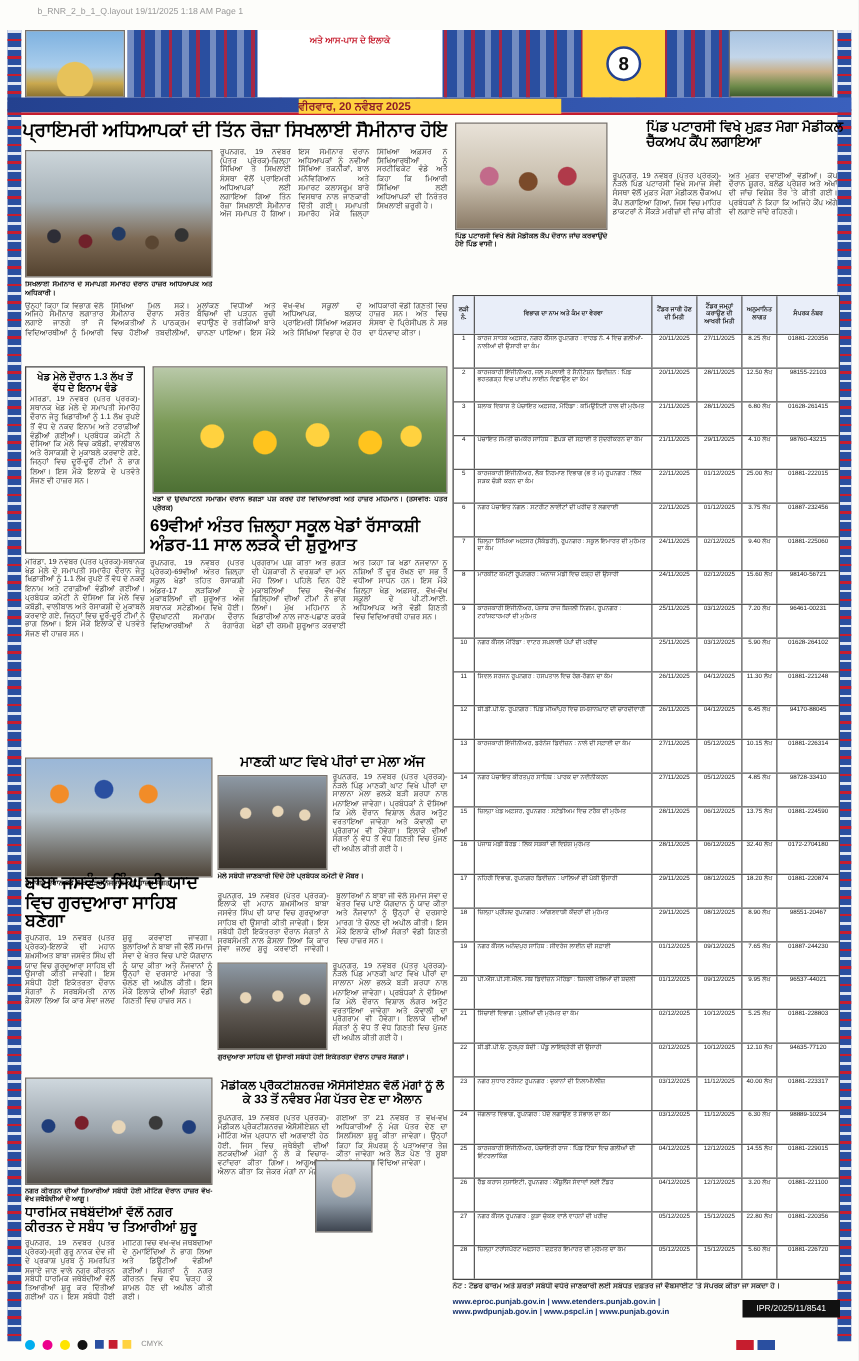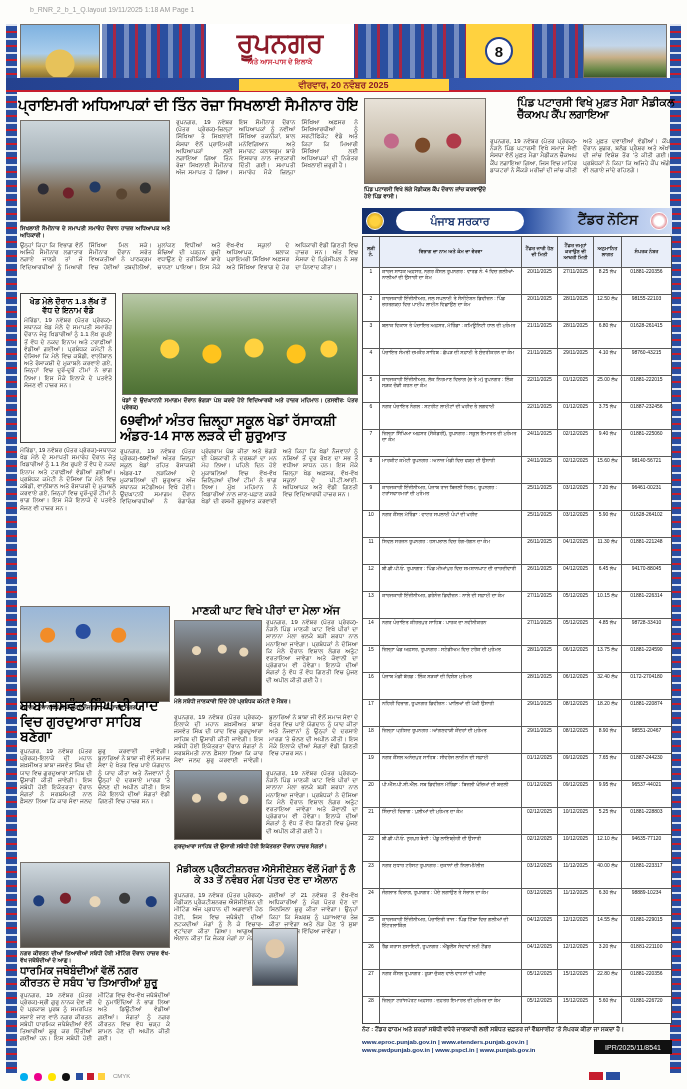--- a/index.html
+++ b/index.html
@@ -86,31 +86,30 @@
 
   <div class="abs" style="left:30px;top:6px;font-size:7px;color:#9a9a9a">b_RNR_2_b_1_Q.layout  19/11/2025  1:18 AM  Page 1</div>
 
   <div class="abs vborder" style="left:6px;top:24px;bottom:16px"></div>
   <div class="abs vborder" style="right:6px;top:24px;bottom:16px"></div>
 
   <div class="abs" style="left:6px;right:6px;top:24px;height:54px">
     <div class="abs mastband" style="left:96px;right:96px;top:0;height:54px"></div>
     <div class="abs photo ph-temple" style="left:14px;top:0;width:80px;height:54px"></div>
     <div class="abs" style="left:200px;top:0;width:148px;height:54px;background:#fff;text-align:center;padding-top:4px">
-      <div style="font-size:27px;font-weight:bold;color:#8c1a28;line-height:30px">ਰੂਪਨਗਰ</div>
       <div style="font-size:7px;font-weight:bold;color:#c61d2e">ਅਤੇ ਆਸ-ਪਾਸ ਦੇ ਇਲਾਕੇ</div>
     </div>
     <div class="abs" style="left:460px;top:0;width:66px;height:54px;background:#ffd23f;display:flex;align-items:center;justify-content:center">
       <span style="width:28px;height:28px;border-radius:50%;background:#fff;border:2px solid #24418f;display:inline-flex;align-items:center;justify-content:center;font-size:15px;font-weight:bold;color:#111">8</span>
     </div>
     <div class="abs photo ph-fort" style="right:14px;top:0;width:84px;height:54px"></div>
   </div>
 
   <div class="abs" style="left:6px;right:6px;top:78px;height:14px;background:linear-gradient(90deg,#24418f,#3a60bd);border-bottom:2px solid #c61d2e">
-    <div class="abs" style="left:50%;top:1px;transform:translateX(-50%);width:210px;height:12px;background:#ffd23f;display:flex;align-items:center;justify-content:center">
+    <div class="abs" style="left:50%;top:1px;transform:translateX(-50%);width:210px;height:12px;background:#ffd23f;display:flex;align-items:center;">
       <span style="font-size:9px;font-weight:bold;color:#8c1a28">ਵੀਰਵਾਰ, 20 ਨਵੰਬਰ 2025</span>
     </div>
   </div>
 
   <div class="abs hl" style="left:18px;top:97px;width:340px;height:20px;font-size:15px;white-space:nowrap">ਪ੍ਰਾਇਮਰੀ ਅਧਿਆਪਕਾਂ ਦੀ ਤਿੰਨ ਰੋਜ਼ਾ ਸਿਖਲਾਈ ਸੈਮੀਨਾਰ ਹੋਇਆ ਸਮਾਪਤ</div>
   <div class="abs photo ph-seminar" style="left:20px;top:120px;width:150px;height:102px"></div>
   <div class="abs bodytext cols3" style="left:176px;top:119px;width:182px;height:104px">ਰੂਪਨਗਰ, 19 ਨਵੰਬਰ (ਪੱਤਰ ਪ੍ਰੇਰਕ)-ਜ਼ਿਲ੍ਹਾ ਸਿੱਖਿਆ ਤੇ ਸਿਖਲਾਈ ਸੰਸਥਾ ਵੱਲੋਂ ਪ੍ਰਾਇਮਰੀ ਅਧਿਆਪਕਾਂ ਲਈ ਲਗਾਇਆ ਗਿਆ ਤਿੰਨ ਰੋਜ਼ਾ ਸਿਖਲਾਈ ਸੈਮੀਨਾਰ ਅੱਜ ਸਮਾਪਤ ਹੋ ਗਿਆ। ਇਸ ਸੈਮੀਨਾਰ ਦੌਰਾਨ ਅਧਿਆਪਕਾਂ ਨੂੰ ਨਵੀਆਂ ਸਿੱਖਿਆ ਤਕਨੀਕਾਂ, ਬਾਲ ਮਨੋਵਿਗਿਆਨ ਅਤੇ ਸਮਾਰਟ ਕਲਾਸਰੂਮ ਬਾਰੇ ਵਿਸਥਾਰ ਨਾਲ ਜਾਣਕਾਰੀ ਦਿੱਤੀ ਗਈ। ਸਮਾਪਤੀ ਸਮਾਰੋਹ ਮੌਕੇ ਜ਼ਿਲ੍ਹਾ ਸਿੱਖਿਆ ਅਫ਼ਸਰ ਨੇ ਸਿਖਿਆਰਥੀਆਂ ਨੂੰ ਸਰਟੀਫਿਕੇਟ ਵੰਡੇ ਅਤੇ ਕਿਹਾ ਕਿ ਮਿਆਰੀ ਸਿੱਖਿਆ ਲਈ ਅਧਿਆਪਕਾਂ ਦੀ ਨਿਰੰਤਰ ਸਿਖਲਾਈ ਜ਼ਰੂਰੀ ਹੈ।</div>
   <div class="abs cap" style="left:20px;top:225px;width:150px;height:14px">ਸਿਖਲਾਈ ਸੈਮੀਨਾਰ ਦੇ ਸਮਾਪਤੀ ਸਮਾਰੋਹ ਦੌਰਾਨ ਹਾਜ਼ਰ ਅਧਿਆਪਕ ਅਤੇ ਅਧਿਕਾਰੀ।</div>
   <div class="abs bodytext cols5" style="left:20px;top:242px;width:338px;height:46px">ਉਨ੍ਹਾਂ ਕਿਹਾ ਕਿ ਵਿਭਾਗ ਵੱਲੋਂ ਅਜਿਹੇ ਸੈਮੀਨਾਰ ਲਗਾਤਾਰ ਲਗਾਏ ਜਾਣਗੇ ਤਾਂ ਜੋ ਵਿਦਿਆਰਥੀਆਂ ਨੂੰ ਮਿਆਰੀ ਸਿੱਖਿਆ ਮਿਲ ਸਕੇ। ਸੈਮੀਨਾਰ ਦੌਰਾਨ ਸਰੋਤ ਵਿਅਕਤੀਆਂ ਨੇ ਪਾਠਕ੍ਰਮ ਵਿਚ ਹੋਈਆਂ ਤਬਦੀਲੀਆਂ, ਮੁਲਾਂਕਣ ਵਿਧੀਆਂ ਅਤੇ ਬੱਚਿਆਂ ਦੀ ਪੜ੍ਹਨ ਰੁਚੀ ਵਧਾਉਣ ਦੇ ਤਰੀਕਿਆਂ ਬਾਰੇ ਚਾਨਣਾ ਪਾਇਆ। ਇਸ ਮੌਕੇ ਵੱਖ-ਵੱਖ ਸਕੂਲਾਂ ਦੇ ਅਧਿਆਪਕ, ਬਲਾਕ ਪ੍ਰਾਇਮਰੀ ਸਿੱਖਿਆ ਅਫ਼ਸਰ ਅਤੇ ਸਿੱਖਿਆ ਵਿਭਾਗ ਦੇ ਹੋਰ ਅਧਿਕਾਰੀ ਵੱਡੀ ਗਿਣਤੀ ਵਿਚ ਹਾਜ਼ਰ ਸਨ। ਅੰਤ ਵਿਚ ਸੰਸਥਾ ਦੇ ਪ੍ਰਿੰਸੀਪਲ ਨੇ ਸਭ ਦਾ ਧੰਨਵਾਦ ਕੀਤਾ।</div>
 
@@ -118,21 +117,21 @@
     <div class="hl" style="font-size:8px;line-height:9px;text-align:center;margin-bottom:2px">ਖੇਡ ਮੇਲੇ ਦੌਰਾਨ 1.3 ਲੱਖ ਤੋਂ ਵੱਧ ਦੇ ਇਨਾਮ ਵੰਡੇ</div>
     <div class="bodytext" style="height:118px">ਮੋਰਿੰਡਾ, 19 ਨਵੰਬਰ (ਪੱਤਰ ਪ੍ਰੇਰਕ)-ਸਥਾਨਕ ਖੇਡ ਮੇਲੇ ਦੇ ਸਮਾਪਤੀ ਸਮਾਰੋਹ ਦੌਰਾਨ ਜੇਤੂ ਖਿਡਾਰੀਆਂ ਨੂੰ 1.1 ਲੱਖ ਰੁਪਏ ਤੋਂ ਵੱਧ ਦੇ ਨਕਦ ਇਨਾਮ ਅਤੇ ਟਰਾਫ਼ੀਆਂ ਵੰਡੀਆਂ ਗਈਆਂ। ਪ੍ਰਬੰਧਕ ਕਮੇਟੀ ਨੇ ਦੱਸਿਆ ਕਿ ਮੇਲੇ ਵਿਚ ਕਬੱਡੀ, ਵਾਲੀਬਾਲ ਅਤੇ ਰੱਸਾਕਸ਼ੀ ਦੇ ਮੁਕਾਬਲੇ ਕਰਵਾਏ ਗਏ, ਜਿਨ੍ਹਾਂ ਵਿਚ ਦੂਰੋਂ-ਦੂਰੋਂ ਟੀਮਾਂ ਨੇ ਭਾਗ ਲਿਆ। ਇਸ ਮੌਕੇ ਇਲਾਕੇ ਦੇ ਪਤਵੰਤੇ ਸੱਜਣ ਵੀ ਹਾਜ਼ਰ ਸਨ।</div>
   </div>
   <div class="abs bodytext" style="left:20px;top:447px;width:96px;height:154px">ਮੋਰਿੰਡਾ, 19 ਨਵੰਬਰ (ਪੱਤਰ ਪ੍ਰੇਰਕ)-ਸਥਾਨਕ ਖੇਡ ਮੇਲੇ ਦੇ ਸਮਾਪਤੀ ਸਮਾਰੋਹ ਦੌਰਾਨ ਜੇਤੂ ਖਿਡਾਰੀਆਂ ਨੂੰ 1.1 ਲੱਖ ਰੁਪਏ ਤੋਂ ਵੱਧ ਦੇ ਨਕਦ ਇਨਾਮ ਅਤੇ ਟਰਾਫ਼ੀਆਂ ਵੰਡੀਆਂ ਗਈਆਂ। ਪ੍ਰਬੰਧਕ ਕਮੇਟੀ ਨੇ ਦੱਸਿਆ ਕਿ ਮੇਲੇ ਵਿਚ ਕਬੱਡੀ, ਵਾਲੀਬਾਲ ਅਤੇ ਰੱਸਾਕਸ਼ੀ ਦੇ ਮੁਕਾਬਲੇ ਕਰਵਾਏ ਗਏ, ਜਿਨ੍ਹਾਂ ਵਿਚ ਦੂਰੋਂ-ਦੂਰੋਂ ਟੀਮਾਂ ਨੇ ਭਾਗ ਲਿਆ। ਇਸ ਮੌਕੇ ਇਲਾਕੇ ਦੇ ਪਤਵੰਤੇ ਸੱਜਣ ਵੀ ਹਾਜ਼ਰ ਸਨ।</div>
 
   <div class="abs photo ph-dancers" style="left:122px;top:293px;width:236px;height:102px"></div>
   <div class="abs cap" style="left:122px;top:397px;width:236px;height:13px">ਖੇਡਾਂ ਦੇ ਉਦਘਾਟਨੀ ਸਮਾਗਮ ਦੌਰਾਨ ਭੰਗੜਾ ਪੇਸ਼ ਕਰਦੇ ਹੋਏ ਵਿਦਿਆਰਥੀ ਅਤੇ ਹਾਜ਼ਰ ਮਹਿਮਾਨ। (ਤਸਵੀਰ: ਪੱਤਰ ਪ੍ਰੇਰਕ)</div>
 
   <div class="abs hl" style="left:120px;top:413px;width:238px;font-size:13.5px;text-align:left">
     <div>69ਵੀਆਂ ਅੰਤਰ ਜ਼ਿਲ੍ਹਾ ਸਕੂਲ ਖੇਡਾਂ ਰੱਸਾਕਸ਼ੀ</div>
-    <div>ਅੰਡਰ-14 ਸਾਲ ਲੜਕੇ ਦੀ ਸ਼ੁਰੂਆਤ</div>
+    <div>ਅੰਡਰ-11 ਸਾਲ ਲੜਕੇ ਦੀ ਸ਼ੁਰੂਆਤ</div>
   </div>
   <div class="abs bodytext cols3" style="left:120px;top:448px;width:238px;height:152px">ਰੂਪਨਗਰ, 19 ਨਵੰਬਰ (ਪੱਤਰ ਪ੍ਰੇਰਕ)-69ਵੀਆਂ ਅੰਤਰ ਜ਼ਿਲ੍ਹਾ ਸਕੂਲ ਖੇਡਾਂ ਤਹਿਤ ਰੱਸਾਕਸ਼ੀ ਅੰਡਰ-17 ਲੜਕਿਆਂ ਦੇ ਮੁਕਾਬਲਿਆਂ ਦੀ ਸ਼ੁਰੂਆਤ ਅੱਜ ਸਥਾਨਕ ਸਟੇਡੀਅਮ ਵਿਖੇ ਹੋਈ। ਉਦਘਾਟਨੀ ਸਮਾਗਮ ਦੌਰਾਨ ਵਿਦਿਆਰਥੀਆਂ ਨੇ ਰੰਗਾਰੰਗ ਪ੍ਰੋਗਰਾਮ ਪੇਸ਼ ਕੀਤਾ ਅਤੇ ਭੰਗੜੇ ਦੀ ਪੇਸ਼ਕਾਰੀ ਨੇ ਦਰਸ਼ਕਾਂ ਦਾ ਮਨ ਮੋਹ ਲਿਆ। ਪਹਿਲੇ ਦਿਨ ਹੋਏ ਮੁਕਾਬਲਿਆਂ ਵਿਚ ਵੱਖ-ਵੱਖ ਜ਼ਿਲ੍ਹਿਆਂ ਦੀਆਂ ਟੀਮਾਂ ਨੇ ਭਾਗ ਲਿਆ। ਮੁੱਖ ਮਹਿਮਾਨ ਨੇ ਖਿਡਾਰੀਆਂ ਨਾਲ ਜਾਣ-ਪਛਾਣ ਕਰਕੇ ਖੇਡਾਂ ਦੀ ਰਸਮੀ ਸ਼ੁਰੂਆਤ ਕਰਵਾਈ ਅਤੇ ਕਿਹਾ ਕਿ ਖੇਡਾਂ ਨੌਜਵਾਨਾਂ ਨੂੰ ਨਸ਼ਿਆਂ ਤੋਂ ਦੂਰ ਰੱਖਣ ਦਾ ਸਭ ਤੋਂ ਵਧੀਆ ਸਾਧਨ ਹਨ। ਇਸ ਮੌਕੇ ਜ਼ਿਲ੍ਹਾ ਖੇਡ ਅਫ਼ਸਰ, ਵੱਖ-ਵੱਖ ਸਕੂਲਾਂ ਦੇ ਪੀ.ਟੀ.ਆਈ. ਅਧਿਆਪਕ ਅਤੇ ਵੱਡੀ ਗਿਣਤੀ ਵਿਚ ਵਿਦਿਆਰਥੀ ਹਾਜ਼ਰ ਸਨ।</div>
 
   <div class="abs photo ph-flags" style="left:20px;top:606px;width:150px;height:96px"></div>
   <div class="abs cap" style="left:20px;top:704px;width:150px;height:14px">ਸਮਾਗਮ ਦੌਰਾਨ ਝੰਡੇ ਲੈ ਕੇ ਖੜ੍ਹੇ ਨੌਜਵਾਨ ਅਤੇ ਹਾਜ਼ਰ ਸੰਗਤਾਂ।</div>
 
   <div class="abs hl" style="left:174px;top:604px;width:184px;font-size:11px;text-align:center">ਮਾਣਕੀ ਘਾਟ ਵਿਖੇ ਪੀਰਾਂ ਦਾ ਮੇਲਾ ਅੱਜ</div>
   <div class="abs photo ph-sikh" style="left:174px;top:620px;width:88px;height:76px"></div>
   <div class="abs bodytext" style="left:266px;top:619px;width:92px;height:78px">ਰੂਪਨਗਰ, 19 ਨਵੰਬਰ (ਪੱਤਰ ਪ੍ਰੇਰਕ)-ਨੇੜਲੇ ਪਿੰਡ ਮਾਣਕੀ ਘਾਟ ਵਿਖੇ ਪੀਰਾਂ ਦਾ ਸਾਲਾਨਾ ਮੇਲਾ ਭਲਕੇ ਬੜੀ ਸ਼ਰਧਾ ਨਾਲ ਮਨਾਇਆ ਜਾਵੇਗਾ। ਪ੍ਰਬੰਧਕਾਂ ਨੇ ਦੱਸਿਆ ਕਿ ਮੇਲੇ ਦੌਰਾਨ ਵਿਸ਼ਾਲ ਲੰਗਰ ਅਤੁੱਟ ਵਰਤਾਇਆ ਜਾਵੇਗਾ ਅਤੇ ਕੱਵਾਲੀ ਦਾ ਪ੍ਰੋਗਰਾਮ ਵੀ ਹੋਵੇਗਾ। ਇਲਾਕੇ ਦੀਆਂ ਸੰਗਤਾਂ ਨੂੰ ਵੱਧ ਤੋਂ ਵੱਧ ਗਿਣਤੀ ਵਿਚ ਪੁੱਜਣ ਦੀ ਅਪੀਲ ਕੀਤੀ ਗਈ ਹੈ।</div>
   <div class="abs cap" style="left:174px;top:698px;width:184px;height:13px">ਮੇਲੇ ਸਬੰਧੀ ਜਾਣਕਾਰੀ ਦਿੰਦੇ ਹੋਏ ਪ੍ਰਬੰਧਕ ਕਮੇਟੀ ਦੇ ਮੈਂਬਰ।</div>
@@ -152,26 +151,20 @@
 
   <div class="abs hl" style="left:174px;top:864px;width:184px;font-size:9.5px;text-align:center">ਮੈਡੀਕਲ ਪ੍ਰੈਕਟੀਸ਼ਨਰਜ਼ ਐਸੋਸੀਏਸ਼ਨ ਵੱਲੋਂ ਮੰਗਾਂ ਨੂੰ ਲੈ ਕੇ 33 ਤੋਂ ਨਵੰਬਰ ਮੰਗ ਪੱਤਰ ਦੇਣ ਦਾ ਐਲਾਨ</div>
   <div class="abs bodytext cols2" style="left:174px;top:892px;width:184px;height:170px">ਰੂਪਨਗਰ, 19 ਨਵੰਬਰ (ਪੱਤਰ ਪ੍ਰੇਰਕ)-ਮੈਡੀਕਲ ਪ੍ਰੈਕਟੀਸ਼ਨਰਜ਼ ਐਸੋਸੀਏਸ਼ਨ ਦੀ ਮੀਟਿੰਗ ਅੱਜ ਪ੍ਰਧਾਨ ਦੀ ਅਗਵਾਈ ਹੇਠ ਹੋਈ, ਜਿਸ ਵਿਚ ਜਥੇਬੰਦੀ ਦੀਆਂ ਲਟਕਦੀਆਂ ਮੰਗਾਂ ਨੂੰ ਲੈ ਕੇ ਵਿਚਾਰ-ਵਟਾਂਦਰਾ ਕੀਤਾ ਗਿਆ। ਆਗੂਆਂ ਨੇ ਐਲਾਨ ਕੀਤਾ ਕਿ ਜੇਕਰ ਮੰਗਾਂ ਨਾ ਮੰਨੀਆਂ ਗਈਆਂ ਤਾਂ 21 ਨਵੰਬਰ ਤੋਂ ਵੱਖ-ਵੱਖ ਅਧਿਕਾਰੀਆਂ ਨੂੰ ਮੰਗ ਪੱਤਰ ਦੇਣ ਦਾ ਸਿਲਸਿਲਾ ਸ਼ੁਰੂ ਕੀਤਾ ਜਾਵੇਗਾ। ਉਨ੍ਹਾਂ ਕਿਹਾ ਕਿ ਸੰਘਰਸ਼ ਨੂੰ ਪੜਾਅਵਾਰ ਤੇਜ਼ ਕੀਤਾ ਜਾਵੇਗਾ ਅਤੇ ਲੋੜ ਪੈਣ 'ਤੇ ਸੂਬਾ ਪੱਧਰੀ ਸੰਘਰਸ਼ ਵਿੱਢਿਆ ਜਾਵੇਗਾ।</div>
   <div class="abs photo ph-portrait" style="left:252px;top:928px;width:46px;height:58px;background-color:#cfd6dd"></div>
 
   <div class="abs hl" style="left:517px;top:96px;width:180px;font-size:11px">ਪਿੰਡ ਪਟਾਰਸੀ ਵਿਖੇ ਮੁਫ਼ਤ ਮੈਗਾ ਮੈਡੀਕਲ ਚੈੱਕਅਪ ਕੈਂਪ ਲਗਾਇਆ</div>
   <div class="abs photo ph-medical" style="left:364px;top:98px;width:122px;height:86px"></div>
   <div class="abs bodytext cols2" style="left:490px;top:138px;width:180px;height:66px">ਰੂਪਨਗਰ, 19 ਨਵੰਬਰ (ਪੱਤਰ ਪ੍ਰੇਰਕ)-ਨੇੜਲੇ ਪਿੰਡ ਪਟਾਰਸੀ ਵਿਖੇ ਸਮਾਜ ਸੇਵੀ ਸੰਸਥਾ ਵੱਲੋਂ ਮੁਫ਼ਤ ਮੈਗਾ ਮੈਡੀਕਲ ਚੈੱਕਅਪ ਕੈਂਪ ਲਗਾਇਆ ਗਿਆ, ਜਿਸ ਵਿਚ ਮਾਹਿਰ ਡਾਕਟਰਾਂ ਨੇ ਸੈਂਕੜੇ ਮਰੀਜ਼ਾਂ ਦੀ ਜਾਂਚ ਕੀਤੀ ਅਤੇ ਮੁਫ਼ਤ ਦਵਾਈਆਂ ਵੰਡੀਆਂ। ਕੈਂਪ ਦੌਰਾਨ ਸ਼ੂਗਰ, ਬਲੱਡ ਪ੍ਰੈਸ਼ਰ ਅਤੇ ਅੱਖਾਂ ਦੀ ਜਾਂਚ ਵਿਸ਼ੇਸ਼ ਤੌਰ 'ਤੇ ਕੀਤੀ ਗਈ। ਪ੍ਰਬੰਧਕਾਂ ਨੇ ਕਿਹਾ ਕਿ ਅਜਿਹੇ ਕੈਂਪ ਅੱਗੇ ਵੀ ਲਗਾਏ ਜਾਂਦੇ ਰਹਿਣਗੇ।</div>
   <div class="abs cap" style="left:364px;top:186px;width:122px;height:18px">ਪਿੰਡ ਪਟਾਰਸੀ ਵਿਖੇ ਲੱਗੇ ਮੈਡੀਕਲ ਕੈਂਪ ਦੌਰਾਨ ਜਾਂਚ ਕਰਵਾਉਂਦੇ ਹੋਏ ਪਿੰਡ ਵਾਸੀ।</div>
 
-  <div class="abs tband" style="left:362px;top:208px;width:310px;height:26px">
-    <span class="abs" style="left:4px;top:4px;width:18px;height:18px;border-radius:50%;background:radial-gradient(circle,#ffd23f 0 40%,#b8860b 100%);border:1px solid #fff"></span>
-    <span class="abs" style="left:34px;top:3px;width:128px;height:20px;background:#fff;border-radius:10px;display:inline-flex;align-items:center;justify-content:center;font-size:11px;font-weight:bold;color:#14306b">ਪੰਜਾਬ ਸਰਕਾਰ</span>
-    <span class="abs" style="right:34px;top:4px;font-size:13.5px;font-weight:bold;color:#101010">ਟੈਂਡਰ ਨੋਟਿਸ</span>
-    <span class="abs" style="right:4px;top:4px;width:18px;height:18px;border-radius:50%;background:radial-gradient(circle,#fff 0 40%,#c61d2e 100%);border:1px solid #fff"></span>
-  </div>
 
   <div class="abs" style="left:362px;top:236px;width:310px;border:1px solid #444;background:#fff">
     <div id="tender-head" style="display:flex;height:30px;align-items:stretch">
         <div class="tcell thead c0">ਲੜੀ ਨੰ.</div>
         <div class="tcell thead c1">ਵਿਭਾਗ ਦਾ ਨਾਮ ਅਤੇ ਕੰਮ ਦਾ ਵੇਰਵਾ</div>
         <div class="tcell thead c2">ਟੈਂਡਰ ਜਾਰੀ ਹੋਣ ਦੀ ਮਿਤੀ</div>
         <div class="tcell thead c3">ਟੈਂਡਰ ਜਮ੍ਹਾਂ ਕਰਾਉਣ ਦੀ ਆਖਰੀ ਮਿਤੀ</div>
         <div class="tcell thead c4">ਅਨੁਮਾਨਿਤ ਲਾਗਤ</div>
         <div class="tcell thead c5">ਸੰਪਰਕ ਨੰਬਰ</div>
       </div>

